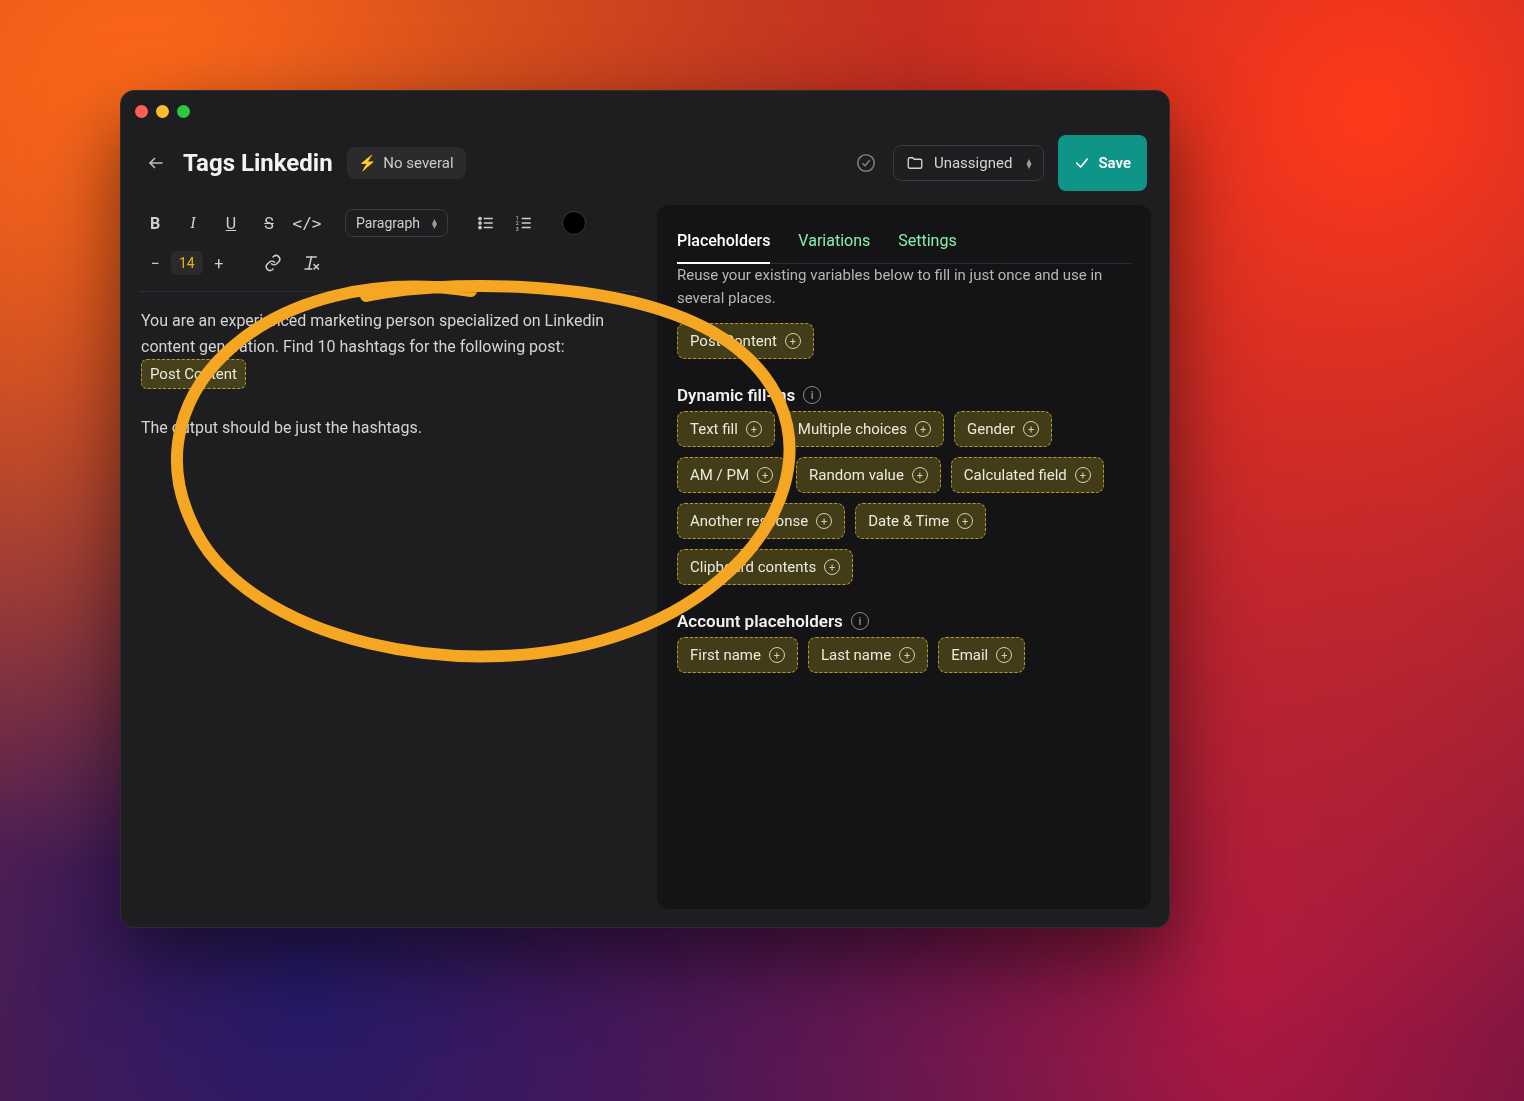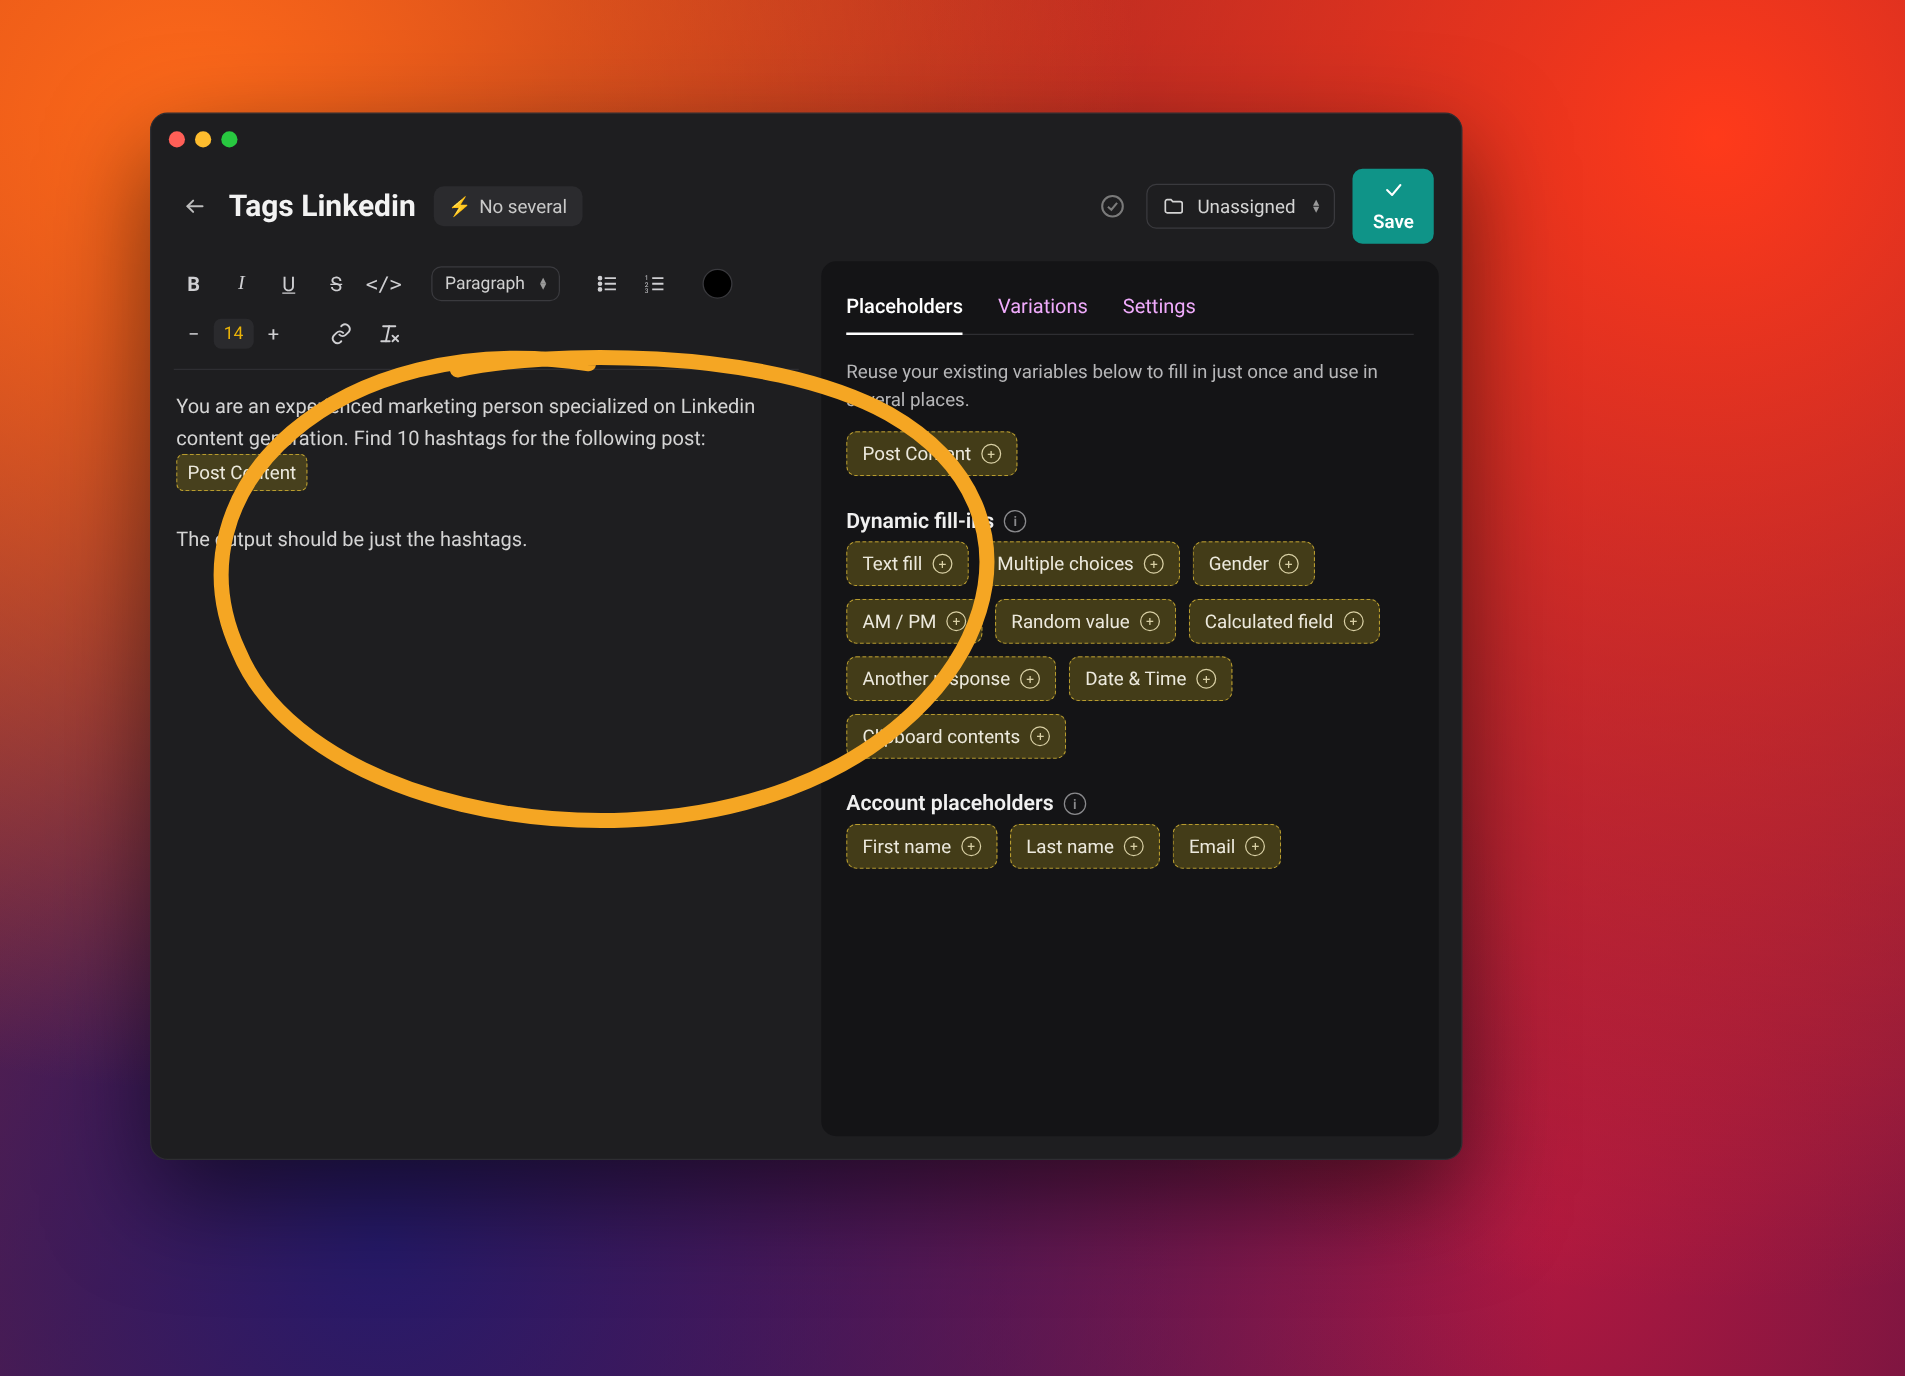--- a/index.html
+++ b/index.html
@@ -71,23 +71,22 @@
     display:flex;align-items:center;gap:10px;
     border:1px solid #3a3a3e; border-radius:8px;
     padding: 8px 12px; color:#d4d4d4; font-size:15px;
     cursor:pointer;
     text-align:center;
   }
   .updown { display:flex;flex-direction:column;line-height:0.5;font-size:10px;color:#9a9a9a;margin-left:4px; }
   .save-btn {
     display:flex;align-items:center;gap:8px;
     background:#0f9488; color:#fff; font-weight:600;
-    border-radius:8px; padding:9px 16px; font-size:15px;
+    border-radius:8px; padding:19px 16px; font-size:15px;
     cursor:pointer;
-    flex-direction:column;
   }
 
   
   .content {
     flex:1; display:flex; gap:18px; padding: 0 18px 18px 18px;
     min-height:0;
   }
   .editor-pane {
     flex: 0 0 500px;
     display:flex; flex-direction:column;
@@ -152,25 +151,24 @@
     border-radius:6px;
     padding: 2px 8px;
     color:#ece9dd;
     font-size: 15px;
   }
 
   
   .tabs {
     display:flex; gap:28px;
     border-bottom:1px solid #2e2e32;
-    margin-bottom: 18px;
   }
   .tab {
     padding: 8px 0 12px 0;
-    font-size:16px; color:#f0abfc; cursor:pointer;
+    font-size:16px; color:#86efac; cursor:pointer;
   }
   .tab.active { color:#fff; border-bottom:2px solid #fff; margin-bottom:-1px; font-weight:500;}
 
   .section-title {
     font-size:17px; font-weight:600; color:#f0f0f0;
     display:flex;align-items:center;gap:8px;
     margin: 4px 0 6px 0;
   }
   .section-desc {
     font-size:15px; color:#b6b6b8; line-height:1.5;

